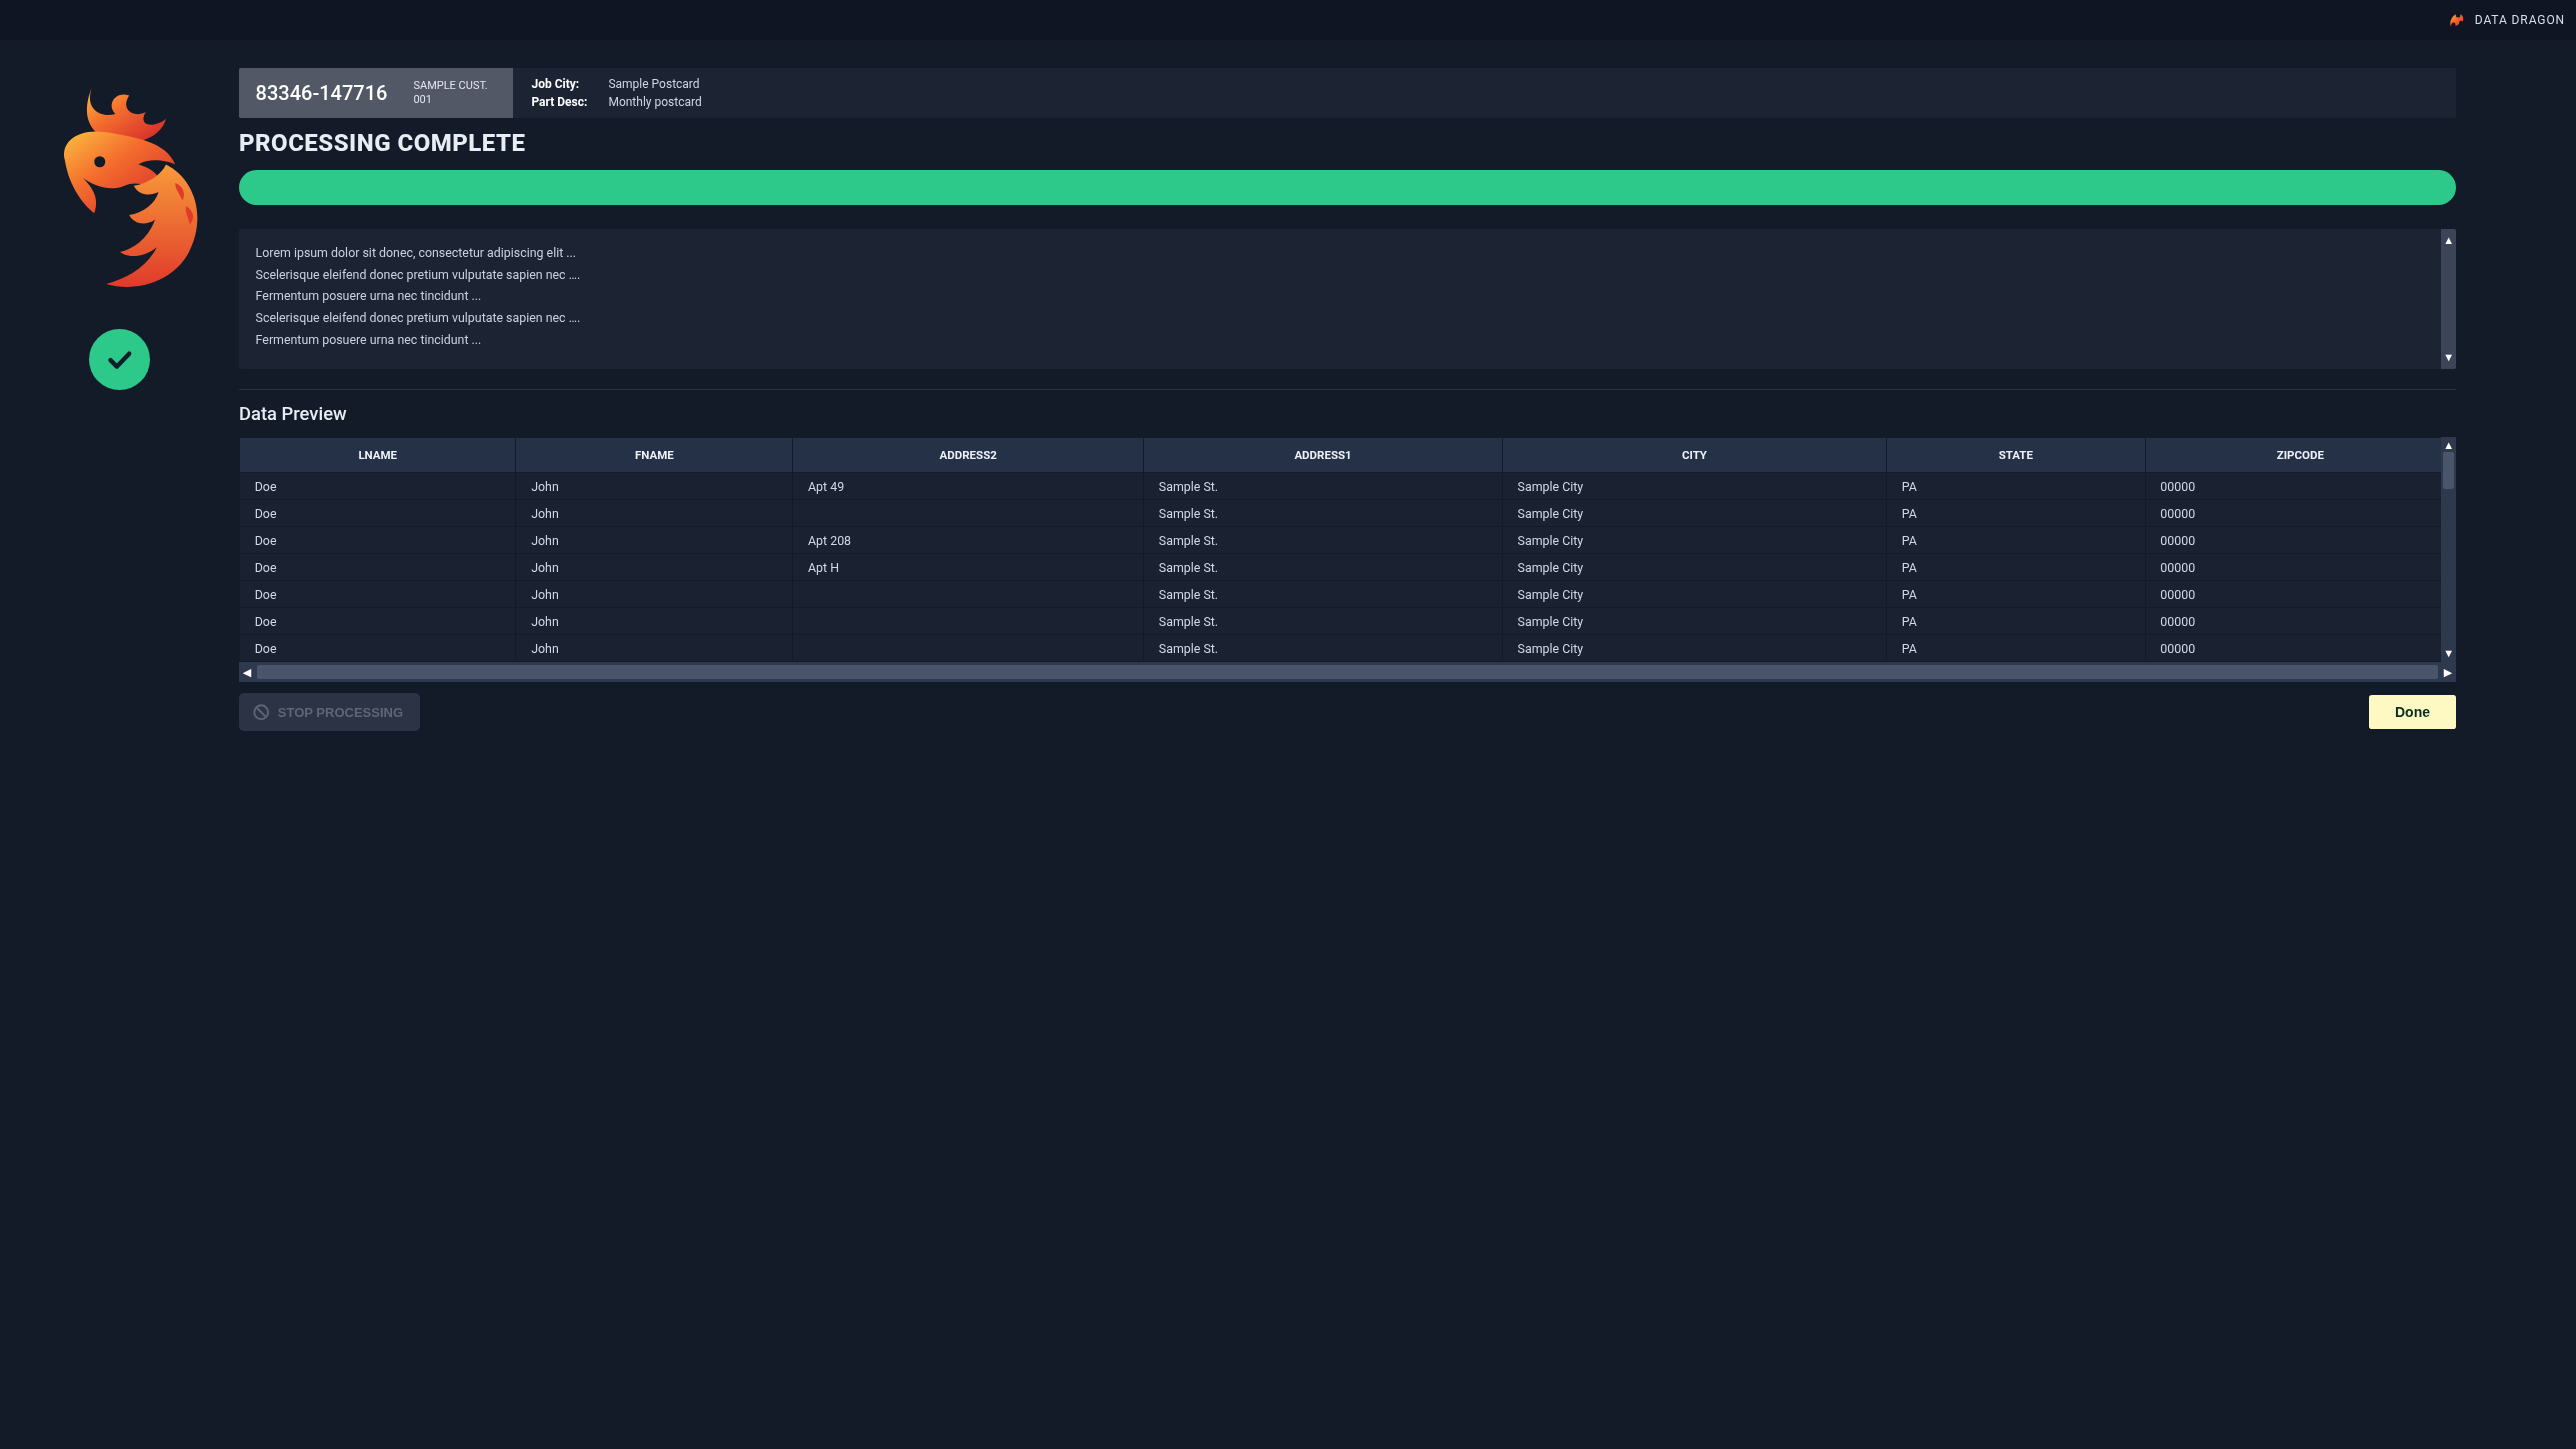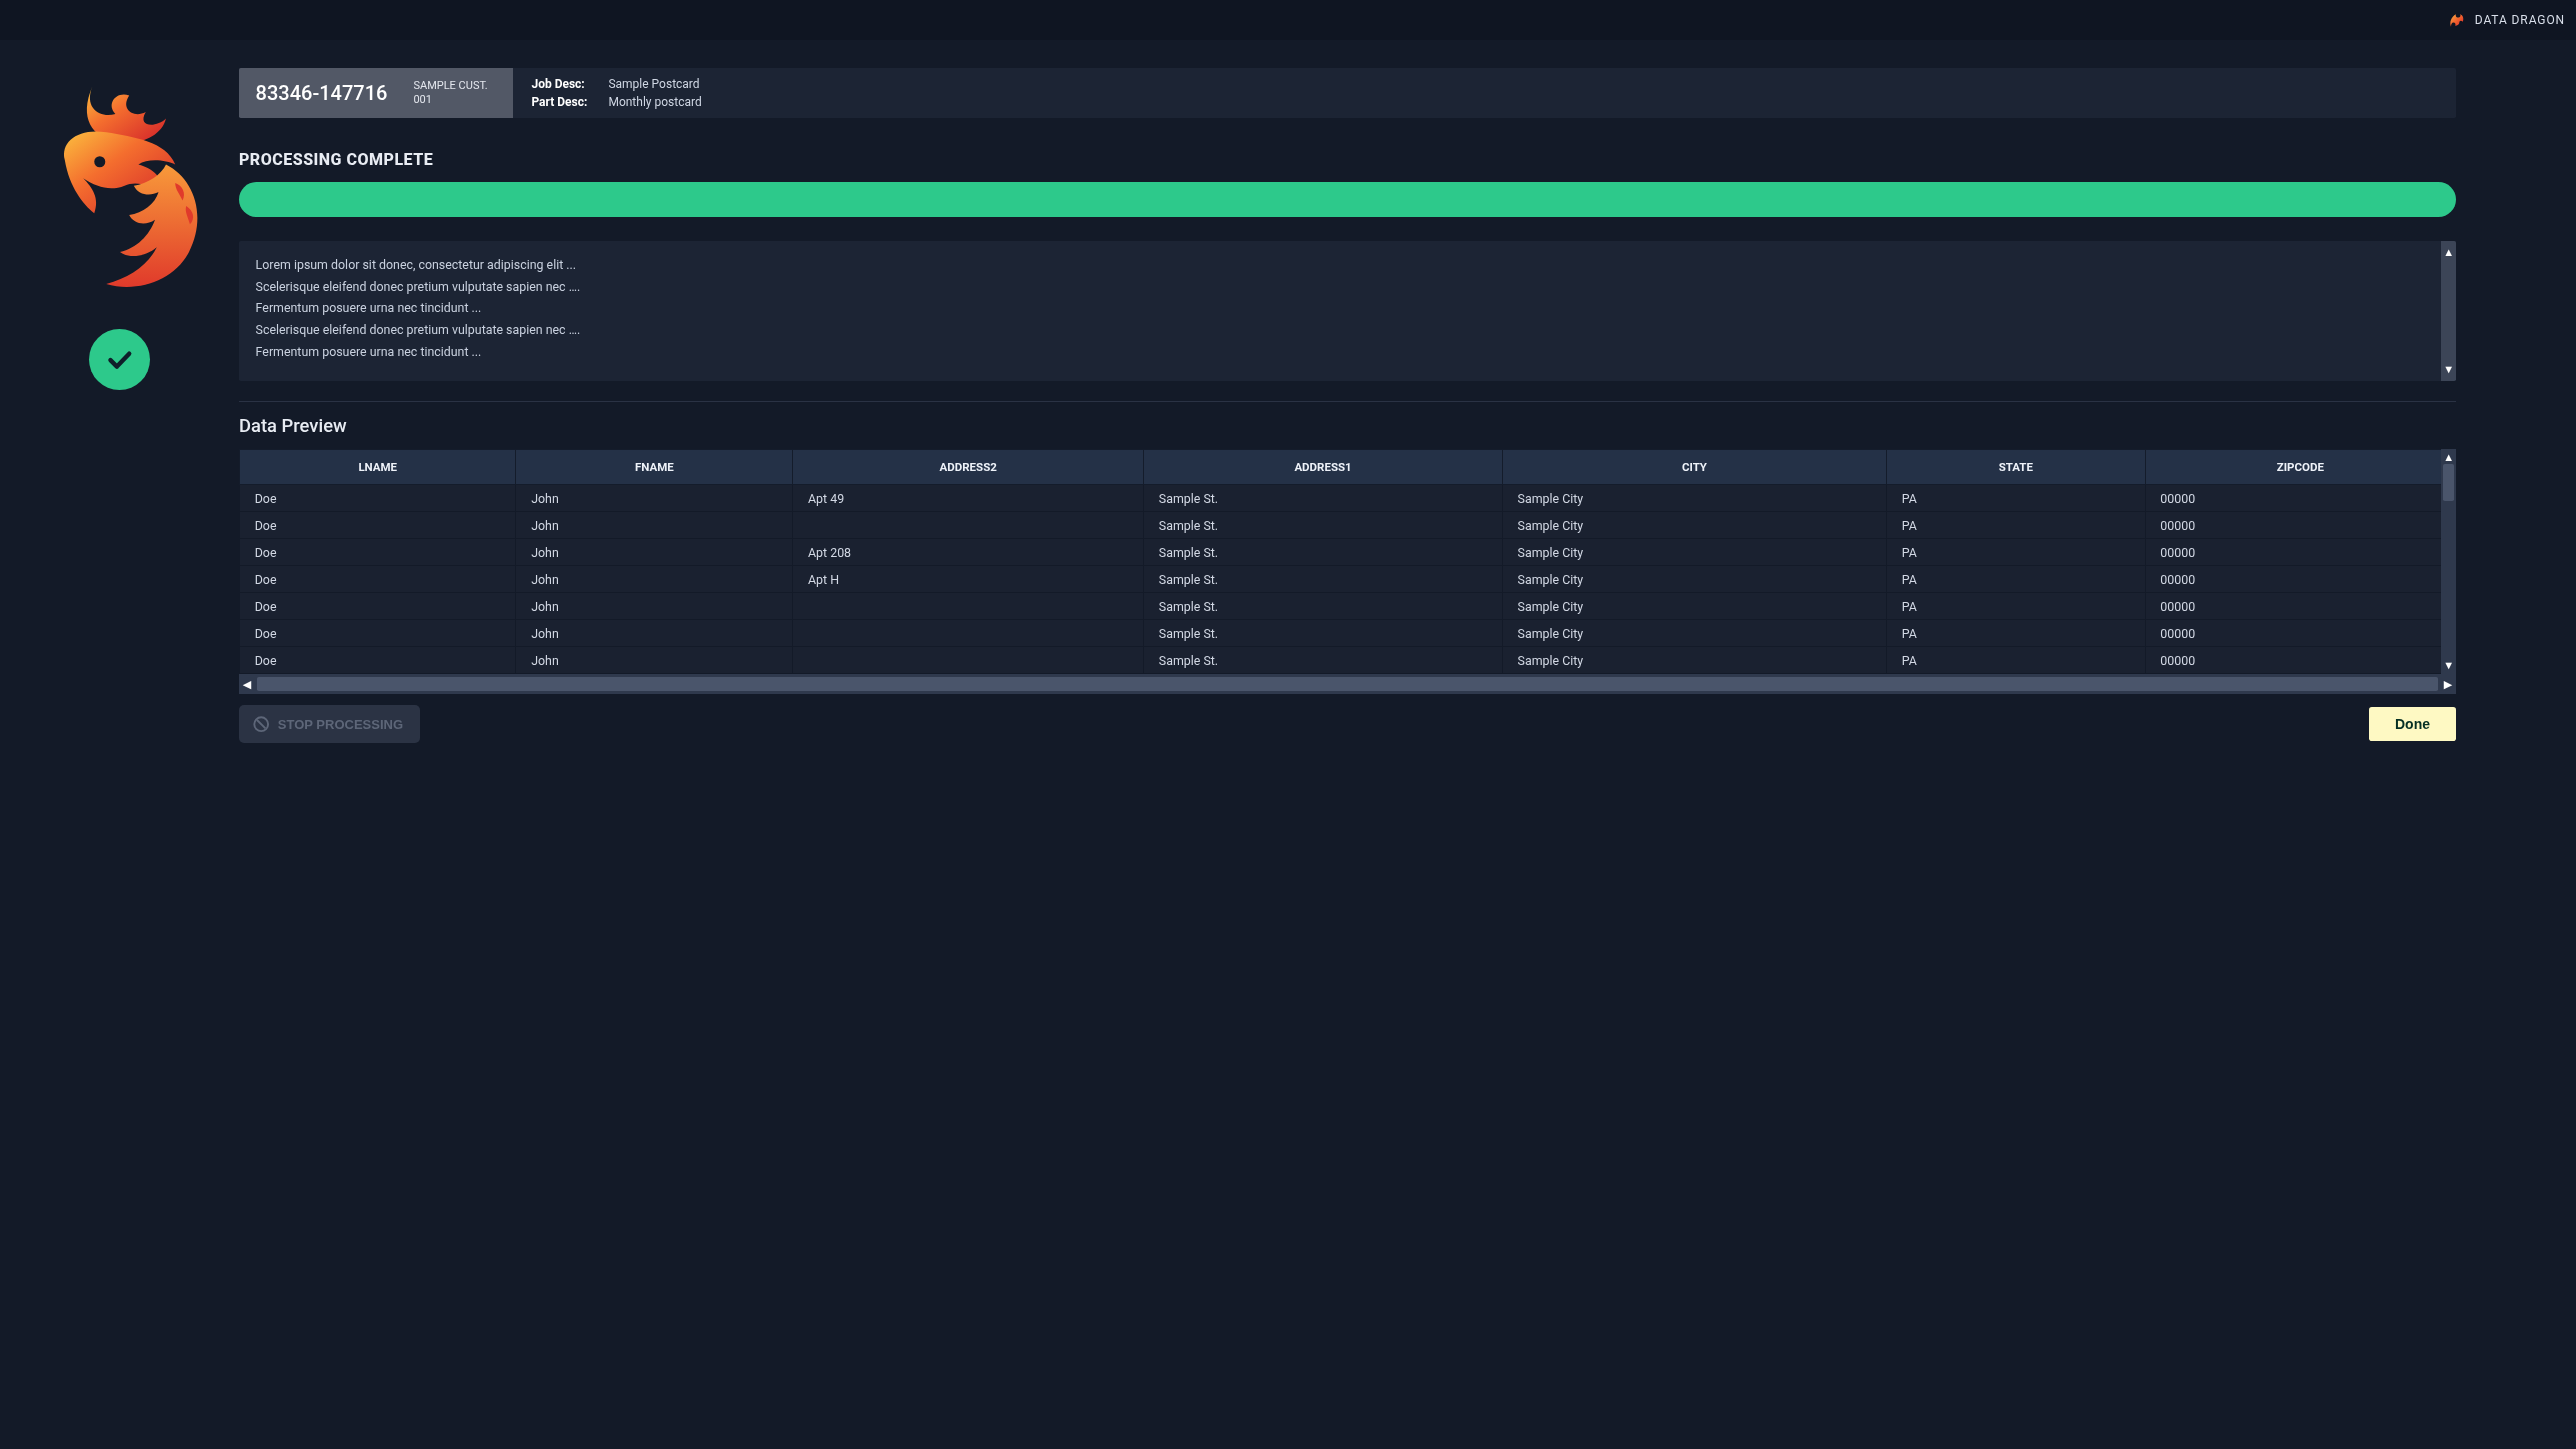--- a/index.html
+++ b/index.html
@@ -83,22 +83,22 @@
     display: flex;
     flex-direction: column;
     gap: 3.7px;
     font-size: 12px;
   }
   .job-meta-row { display: flex; gap: 11px; }
   .job-meta-row .lbl { width: 66px; font-weight: 700; color: #fff; }
   .job-meta-row .val { color: #cfd6e3; }
 
   h1.status-title {
-    margin-top: 32px;
-    font-size: 16px;
+    margin-top: 11px;
+    font-size: 24px;
     font-weight: 800;
     letter-spacing: 0.5px;
   }
 
   .progress-outer {
     margin-top: 13px;
     margin-right: 120px;
     background: #2dc98b;
     height: 35px;
     border-radius: 18.4px;
@@ -272,21 +272,21 @@
 
   <div class="content">
 
     <div class="job-info">
       <div class="job-box">
         <span class="job-number">83346-147716</span>
         <span class="cust">SAMPLE CUST. 001</span>
       </div>
       <div class="job-meta">
         <div class="job-meta-row">
-          <span class="lbl">Job Desc:</span>
+          <span class="lbl">Job City:</span>
           <span class="val">Sample Postcard</span>
         </div>
         <div class="job-meta-row">
           <span class="lbl">Part Desc:</span>
           <span class="val">Monthly postcard</span>
         </div>
       </div>
     </div>
 
     <h1 class="status-title">PROCESSING COMPLETE</h1>

